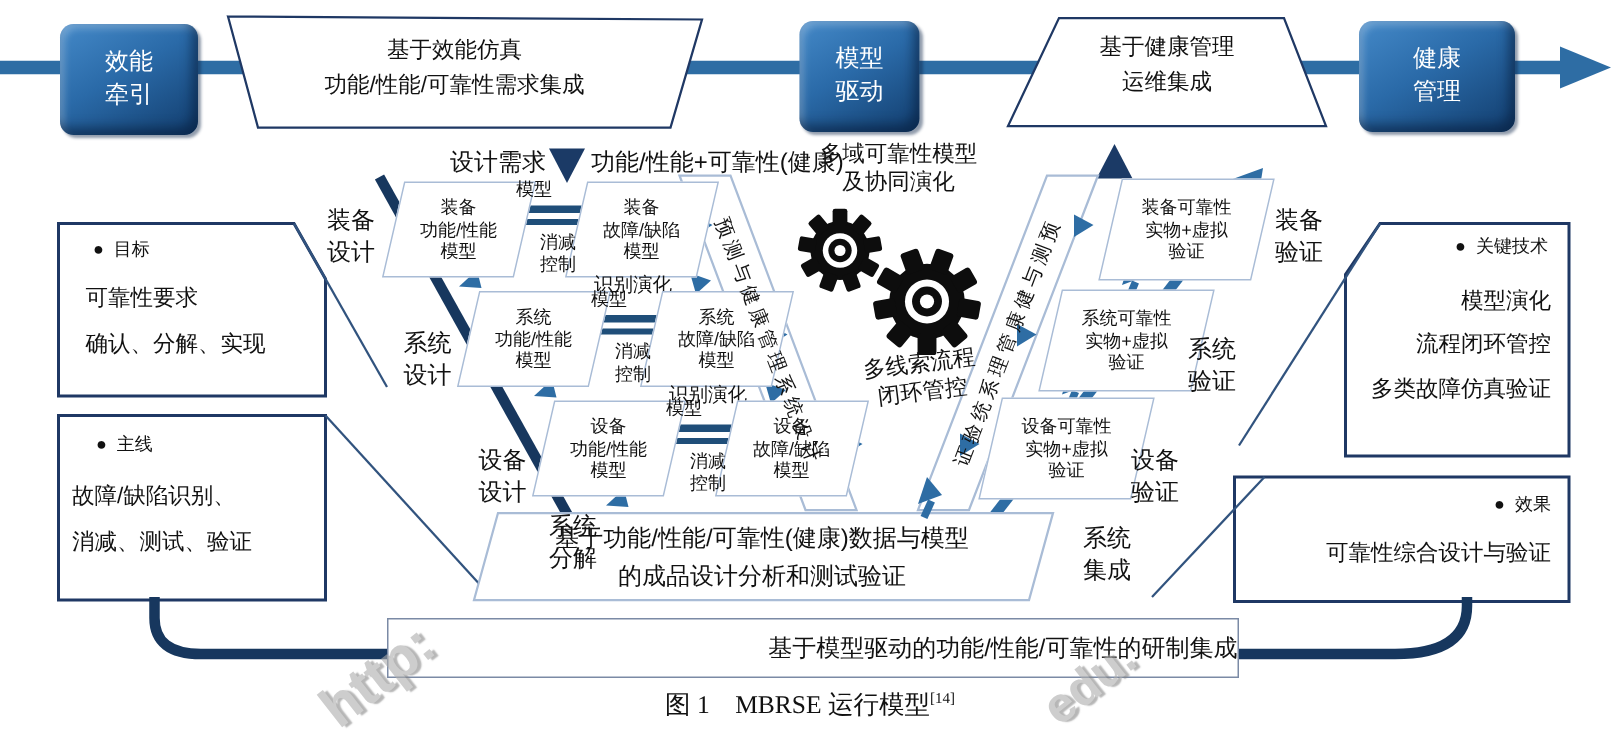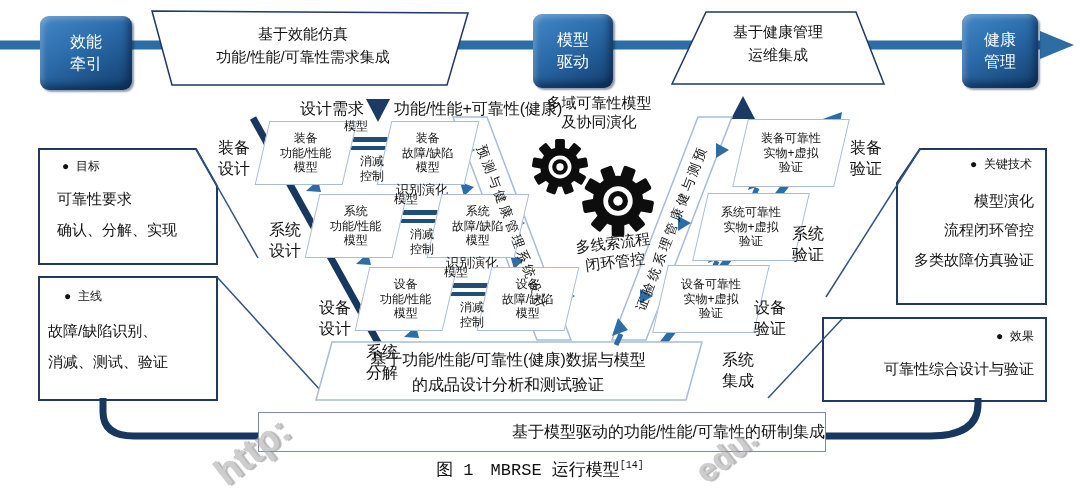--- a/index.html
+++ b/index.html
@@ -18,21 +18,21 @@
   .lbl{position:absolute;white-space:pre-line;text-align:center;font-size:16px;line-height:1.3;color:#111}
   .minit{position:absolute;white-space:pre-line;text-align:center;font-size:12px;line-height:1.25;color:#111}
   .band-text{position:absolute;font-size:13px;letter-spacing:3px;text-align:center;white-space:nowrap;color:#111;width:240px}
   .info-title{position:absolute;font-size:12px;color:#111;white-space:pre}
   .info-body{position:absolute;font-size:15px;line-height:2.05;color:#111;white-space:pre-line}
   .ra{text-align:right}
   .wm{position:absolute;color:#adadad;font-weight:bold;opacity:.6;text-shadow:2px 2px 1px #868686;white-space:nowrap}
   .bottom-box{position:absolute;left:258px;top:412px;width:566px;height:38px;background:#fff;border:1.5px solid #7b8aa5;
               display:flex;align-items:center;justify-content:flex-end;font-size:16px;color:#111}
   .caption{position:absolute;left:0;top:458px;width:1080px;text-align:center;
-           font-family:Liberation Mono, monospace;font-size:17px;color:#111}
+           font-family:Liberation Serif, serif;font-size:17px;color:#111}
   .caption sup{font-size:10px;vertical-align:super}
 </style>
 </head>
 <body>
 
 <div class="stage">
 
   <svg class="abs" style="left:0;top:0" width="1080" height="504" viewBox="0 0 1080 504">
 
     <line x1="0" y1="45" x2="1042" y2="45" stroke="#2e6da4" stroke-width="9"></line>
@@ -143,21 +143,21 @@
   </svg>
 
   <div class="node" style="left:40px;top:16px;width:92px;height:74px">效能
 牵引</div>
   <div class="banner-t" style="left:165px;top:22px;width:276px">基于效能仿真
 功能/性能/可靠性需求集成</div>
   <div class="node" style="left:533px;top:14px;width:80px;height:74px">模型
 驱动</div>
   <div class="banner-t" style="left:690px;top:20px;width:176px">基于健康管理
 运维集成</div>
-  <div class="node" style="left:962px;top:14px;width:76px;height:74px">健康
+  <div class="node" style="left:906px;top:14px;width:104px;height:74px">健康
 管理</div>
 
   <div class="t" style="left:224px;top:99px;width:140px;font-size:16px;text-align:right">设计需求</div>
   <div class="t" style="left:524px;top:93px;width:150px;font-size:15px">多域可靠性模型
 及协同演化</div>
   <div class="t" style="left:394px;top:99px;width:290px;font-size:16px;text-align:left">功能/性能+可靠性(健康)</div>
 
   <div class="lbl" style="left:208px;top:138px;width:52px">装备
 设计</div>
   <div class="lbl" style="left:259px;top:220px;width:52px">系统

